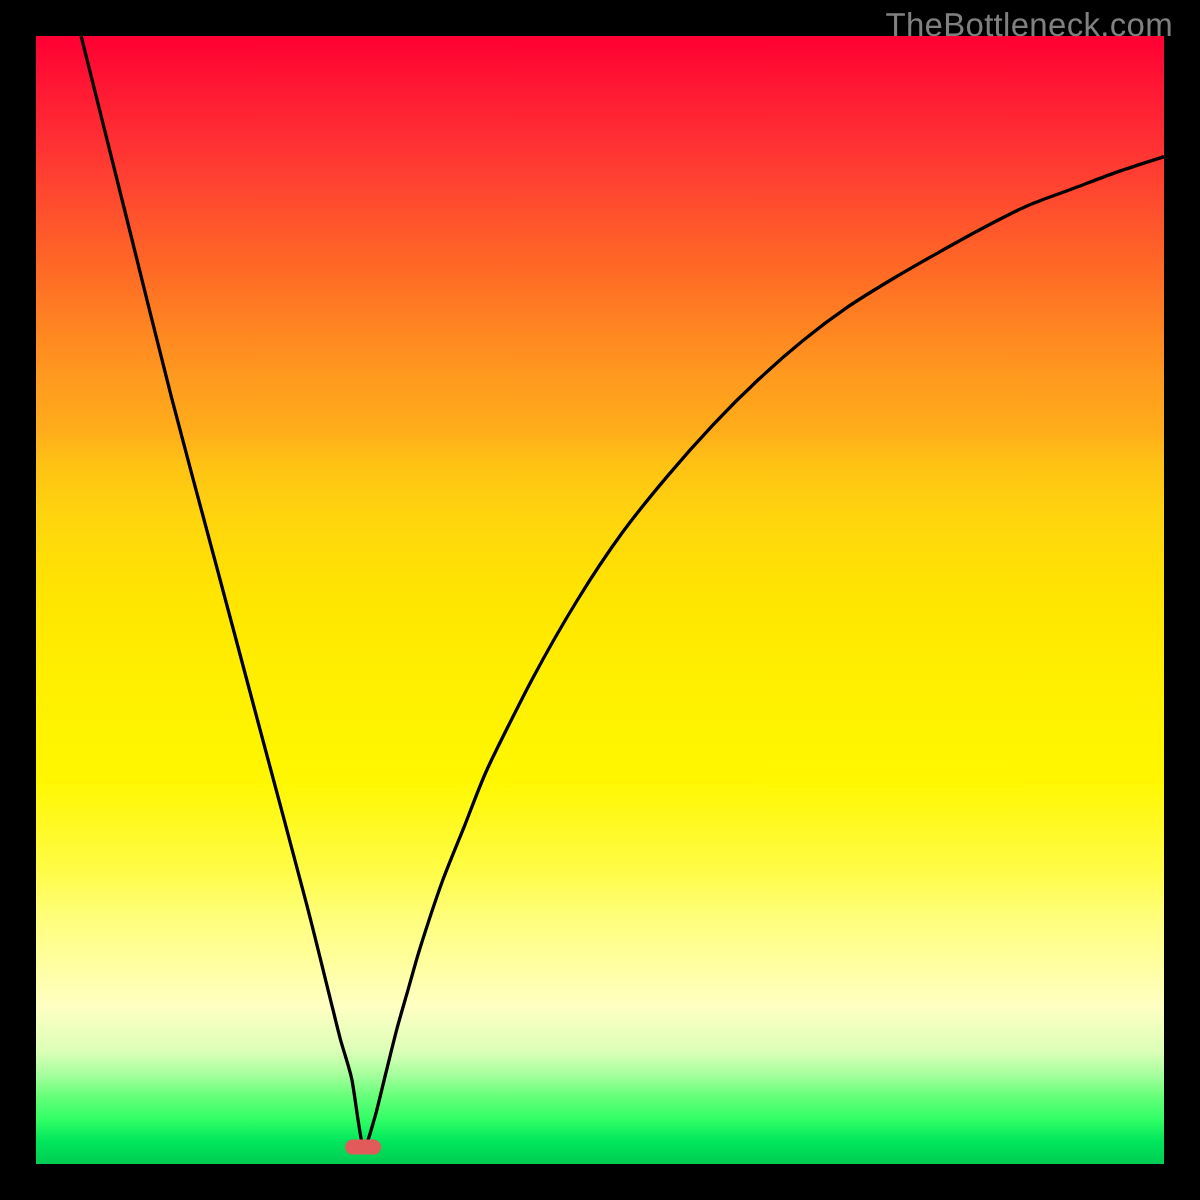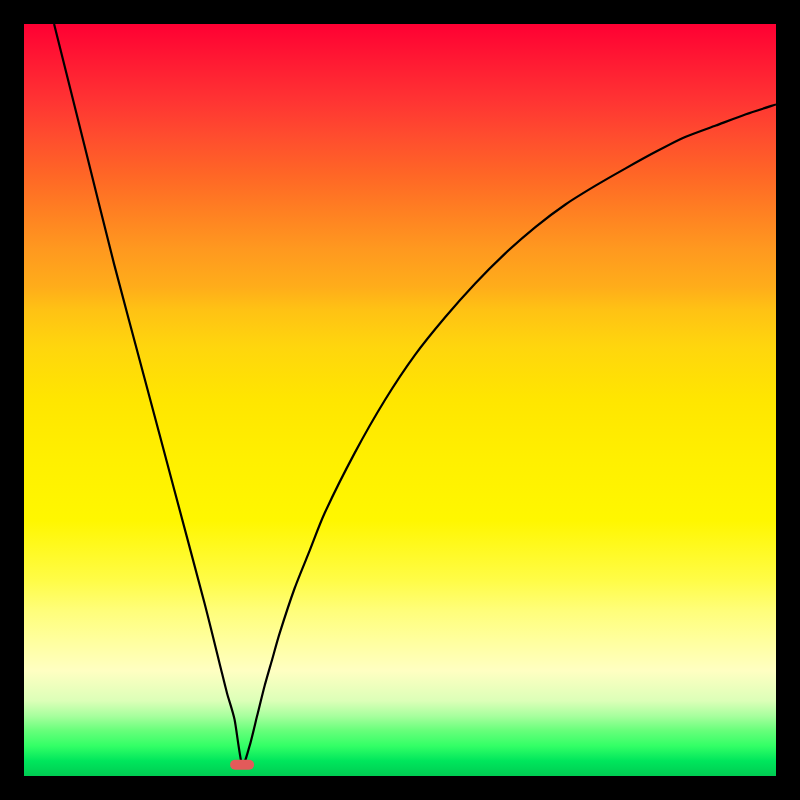--- a/index.html
+++ b/index.html
@@ -72,13 +72,14 @@
 
 <div class="chart-container">
   <div class="plot-area">
     <svg class="curve-svg" viewBox="0 0 752 752" preserveAspectRatio="none">
       <path id="curvePath" class="curve-path" d="M 30.08 0.00 C 33.59 14.04, 53.14 92.25, 60.16 120.32 C 67.18 148.39, 83.22 213.44, 90.24 240.64 C 97.26 267.84, 113.30 327.12, 120.32 353.44 C 127.34 379.76, 143.38 439.92, 150.40 466.24 C 157.42 492.56, 175.22 558.86, 180.48 579.04 C 185.74 599.22, 192.89 628.67, 195.52 639.20 C 198.15 649.73, 201.29 662.70, 203.04 669.28 C 204.79 675.86, 208.81 687.27, 210.56 695.60 C 212.31 703.93, 216.33 737.65, 218.08 740.72 C 219.83 743.79, 223.85 727.62, 225.60 721.92 C 227.35 716.22, 231.37 698.86, 233.12 691.84 C 234.87 684.82, 238.89 668.34, 240.64 661.76 C 242.39 655.18, 246.41 641.58, 248.16 635.44 C 249.91 629.30, 253.05 617.45, 255.68 609.12 C 258.31 600.79, 267.21 573.65, 270.72 564.00 C 274.23 554.35, 282.25 535.17, 285.76 526.40 C 289.27 517.63, 295.54 500.21, 300.80 488.80 C 306.06 477.39, 323.86 441.80, 330.88 428.64 C 337.90 415.48, 353.94 387.41, 360.96 376.00 C 367.98 364.59, 384.02 340.53, 391.04 330.88 C 398.06 321.23, 414.10 301.61, 421.12 293.28 C 428.14 284.95, 444.18 266.90, 451.20 259.44 C 458.22 251.98, 474.26 235.94, 481.28 229.36 C 488.30 222.78, 504.34 208.74, 511.36 203.04 C 518.38 197.34, 534.42 185.31, 541.44 180.48 C 548.46 175.65, 564.50 165.89, 571.52 161.68 C 578.54 157.47, 594.58 148.33, 601.60 144.38 C 608.62 140.44, 624.66 131.52, 631.68 127.84 C 638.70 124.16, 654.74 115.87, 661.76 112.80 C 668.78 109.73, 684.82 104.15, 691.84 101.52 C 698.86 98.89, 714.90 92.70, 721.92 90.24 C 728.94 87.78, 748.49 81.60, 752.00 80.46"></path>
       <g id="markerGroup">
           <rect x="206.08" y="735.72" width="24" height="10" rx="5" ry="5" class="marker" fill="#e35a5a"></rect>
         </g>
     </svg>
   </div>
+  <div class="watermark">TheBottleneck.com</div>
 </div>
 
 </body></html>

